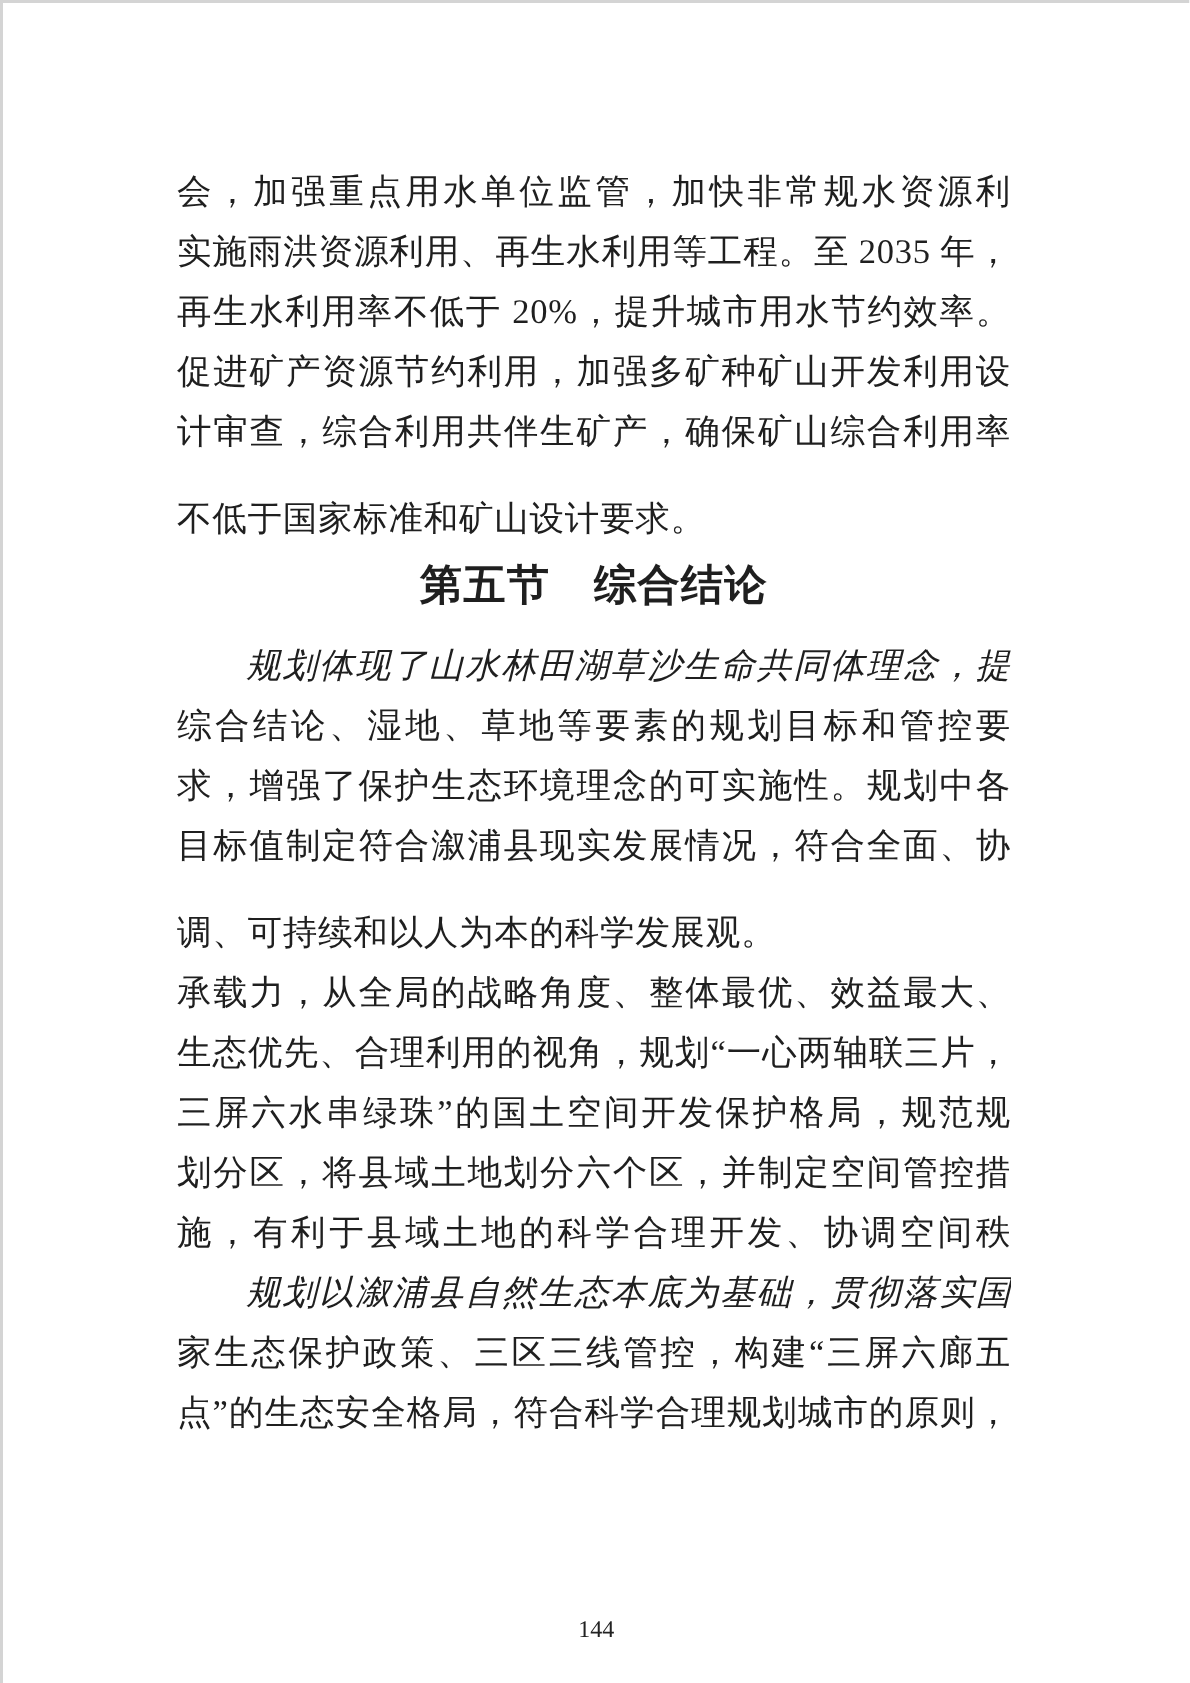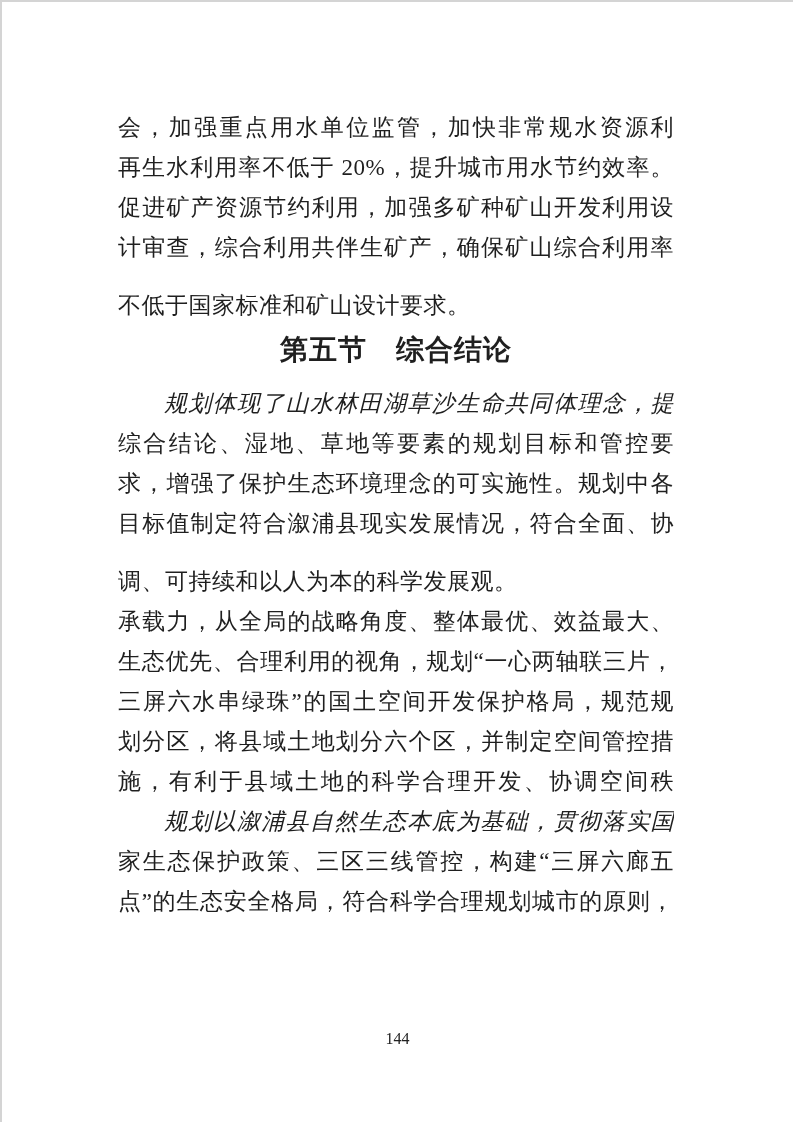--- a/index.html
+++ b/index.html
@@ -40,35 +40,36 @@
     font-weight:700;
     font-size:28px;
     height:44px;
     line-height:44px;
     text-align:center;
     margin:2px 0 12px 0;
     letter-spacing:1px;
   }
   .page-number {
     position:absolute;
-    top:1028px; left:0;
+    top:1076px; left:0;
     width:100%;
     text-align:center;
     font-size:16px;
     font-family:"Liberation Serif","DejaVu Serif",serif;
     color:#222222;
   }
 </style>
 </head>
 <body>
 
 <div class="page">
   <div class="text-block">
 
     <div class="line">会，加强重点用水单位监管，加快非常规水资源利用，</div>
+    <div class="line">实施雨洪资源利用、再生水利用等工程。至 2035 年，</div>
     <div class="line">再生水利用率不低于 20%，提升城市用水节约效率。</div>
     <div class="line">促进矿产资源节约利用，加强多矿种矿山开发利用设</div>
     <div class="line">计审查，综合利用共伴生矿产，确保矿山综合利用率</div>
     <div class="line plain">不低于国家标准和矿山设计要求。</div>
 
     <div class="section-title">第五节　综合结论</div>
 
     <div class="line indent">规划体现了山水林田湖草沙生命共同体理念，提</div>
     <div class="line">综合结论、湿地、草地等要素的规划目标和管控要</div>
     <div class="line">求，增强了保护生态环境理念的可实施性。规划中各</div>

